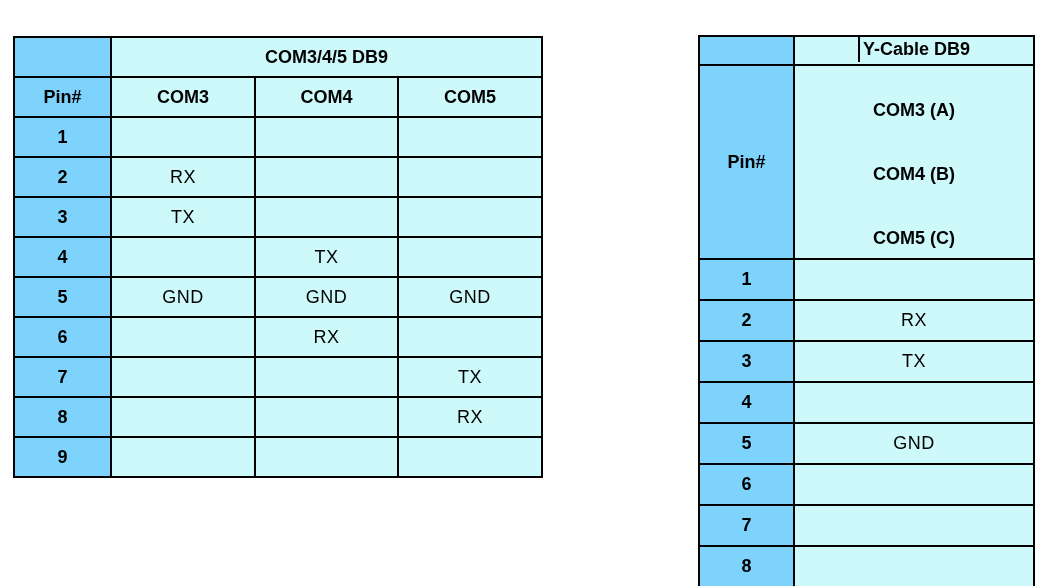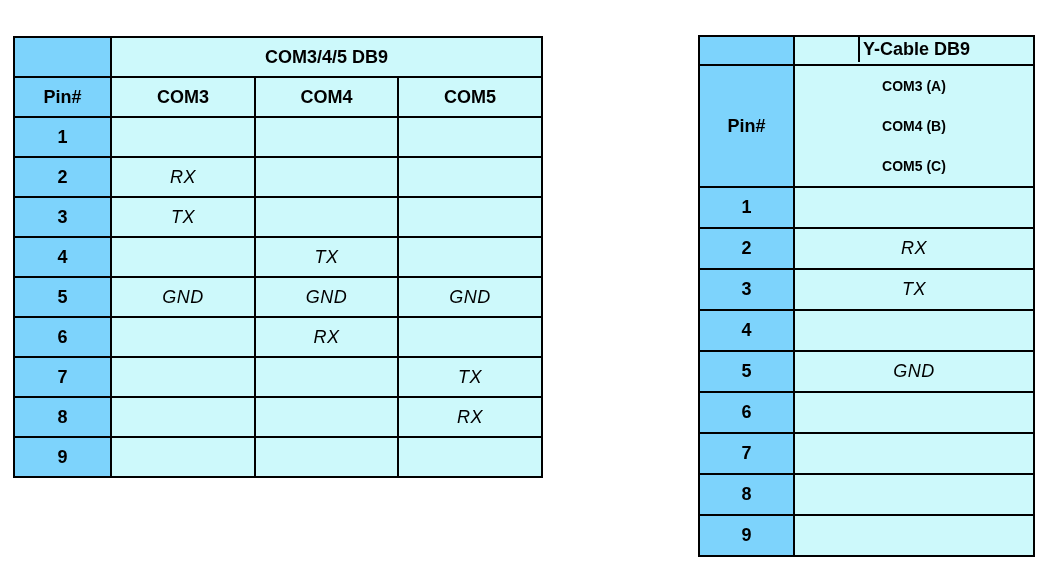--- a/index.html
+++ b/index.html
@@ -36,27 +36,28 @@
   
   table.right-tbl { left: 698px; top: 35px; width: 335px; }
   table.right-tbl tr { height: 41px; }
   table.right-tbl tr.r-title { height: 24px; }
   table.right-tbl tr.r-tall { height: 120px; }
 
   td.pin-col { background: #7dd3fc; font-weight: bold; font-size: 19px; }
   td.cyan { background: #cdf9fb; }
   td.title-cell { font-weight: bold; font-size: 19px; }
   td.col-head { font-weight: bold; font-size: 19px; margin-top: 48px; }
-  td.val-cell { font-weight: normal; font-size: 18px; letter-spacing: 0.5px; font-style: italic; }
+  td.val-cell { font-weight: normal; font-size: 18px; letter-spacing: 0.5px; }
 
   .com-label {
     font-weight: bold;
-    font-size: 14px;
+    font-size: 18px;
     line-height: 40px;
     height: 40px;
+    margin-top: 24px;
   }
   .caret {
     display: inline-block;
     width: 2px;
     height: 27px;
     background: #000000;
     vertical-align: middle;
     margin-right: 3px;
     position: relative;
     top: -2px;

